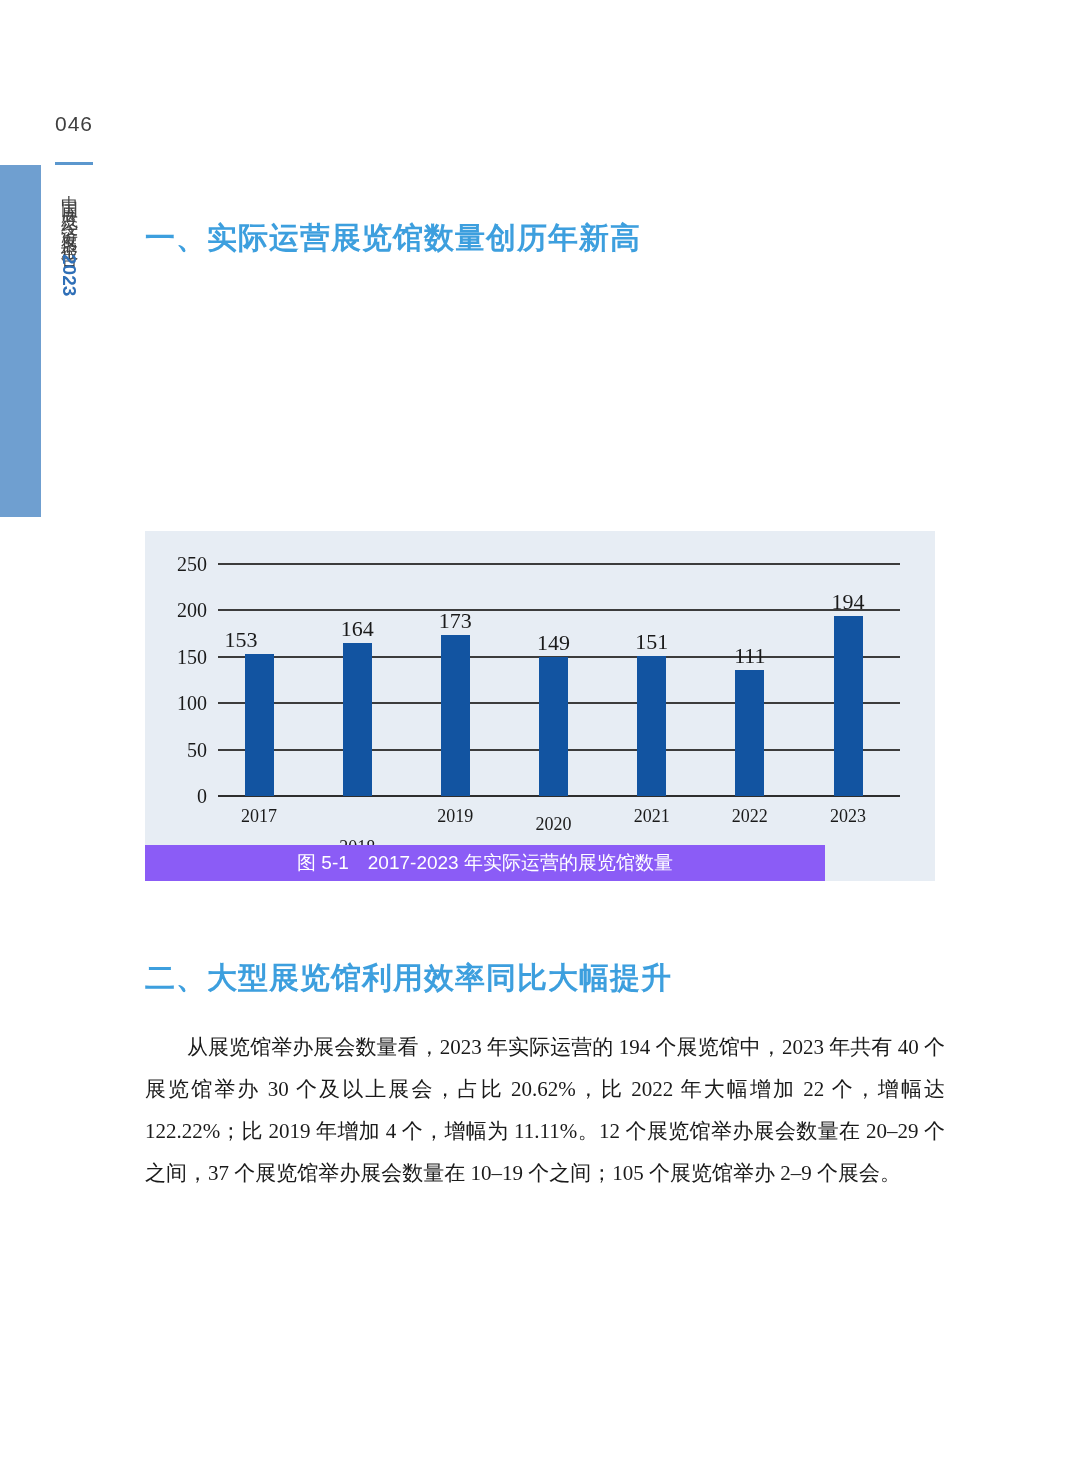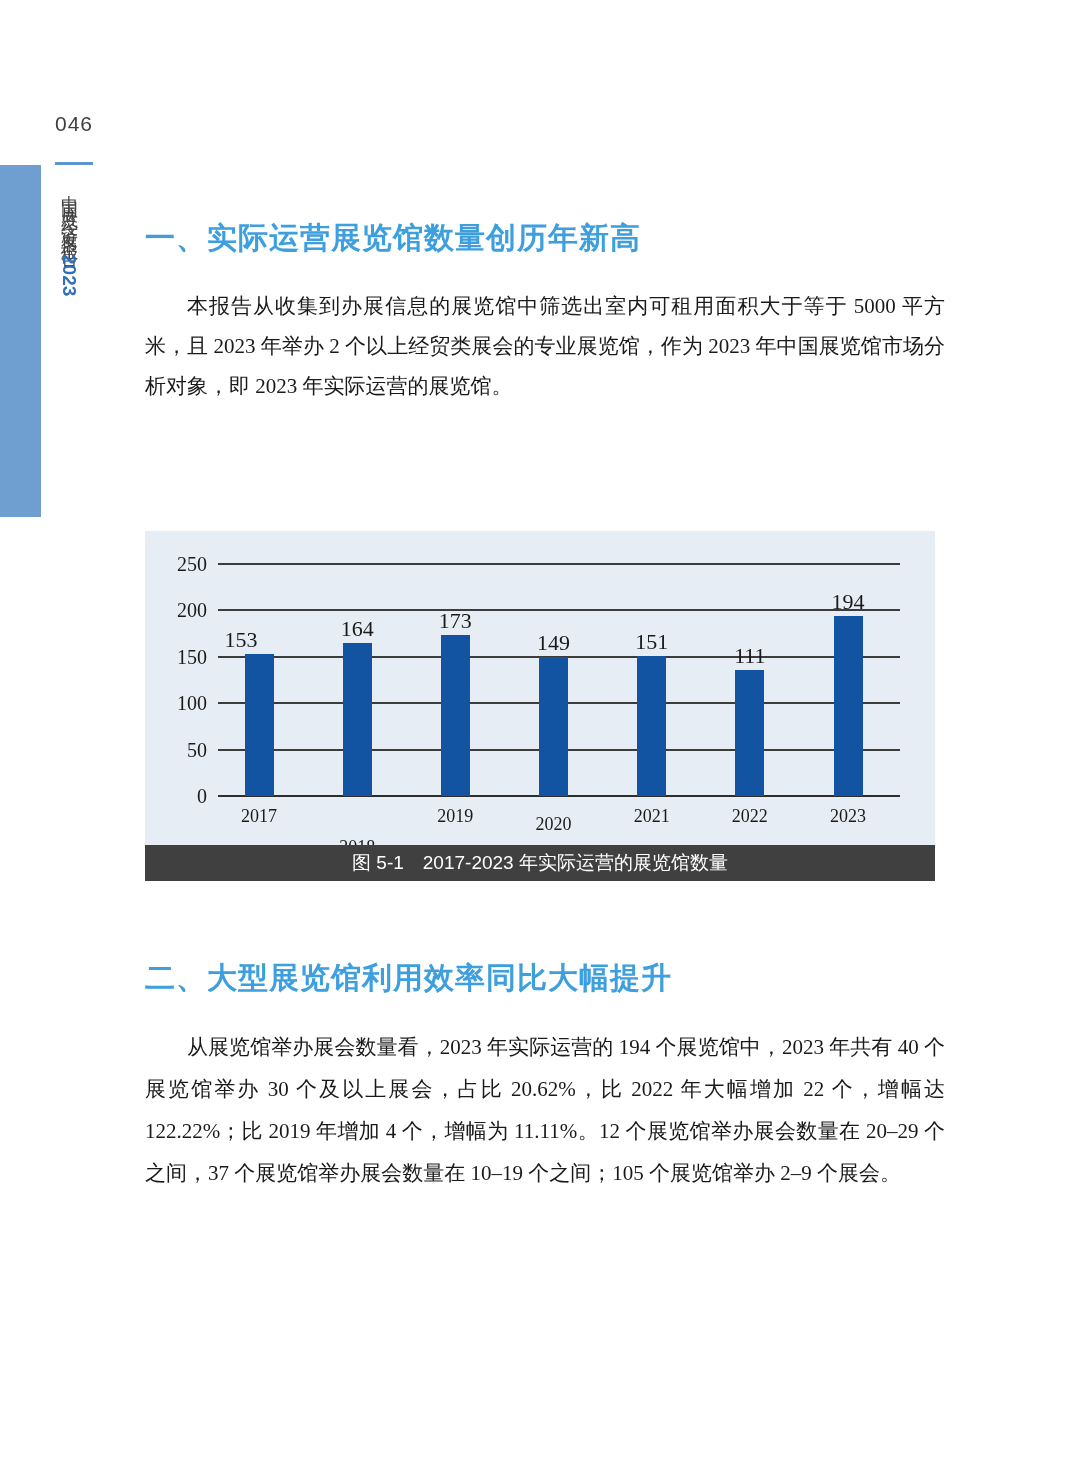--- a/index.html
+++ b/index.html
@@ -122,22 +122,22 @@
   .x-tick {
     position: absolute;
     width: 80px;
     text-align: center;
     font-size: 18px;
     color: #1a1a1a;
   }
   .figure-caption {
     position: absolute;
     left: 0; bottom: 0;
-    width: 790px; height: 36px;
-    background: #404040;
+    width: 680px; height: 36px;
+    background: #8b5cf6;
     color: #ffffff;
     font-family: "Liberation Sans", "DejaVu Sans", sans-serif;
     font-size: 19px;
     display: flex;
     align-items: center;
     justify-content: center;
   }
 </style>
 </head>
 <body>
@@ -149,21 +149,20 @@
   <div class="side-strip"></div>
   <div class="side-booktitle">
     <span class="cjk">中国展览经济发展报告</span><span class="year">2023</span>
   </div>
 
   <div class="main">
 
     <div class="section-heading h1">一、实际运营展览馆数量创历年新高</div>
 
     <div class="body-block b1">
-      <p>本报告从收集到办展信息的展览馆中筛选出室内可租用面积大于等于 5000 平方米，且 2023 年举办 2 个以上经贸类展会的专业展览馆，作为 2023 年中国展览馆市场分析对象，即 2023 年实际运营的展览馆。</p>
     </div>
 
     <div class="figure">
       <div class="chart-plot" id="chart-plot">
           <div class="grid-line baseline" style="top: 264px;"></div>
           <div class="y-tick" style="top: 254px;">0</div>
           <div class="grid-line" style="top: 217.5px;"></div>
           <div class="y-tick" style="top: 207.5px;">50</div>
           <div class="grid-line" style="top: 171px;"></div>
           <div class="y-tick" style="top: 161px;">100</div>

